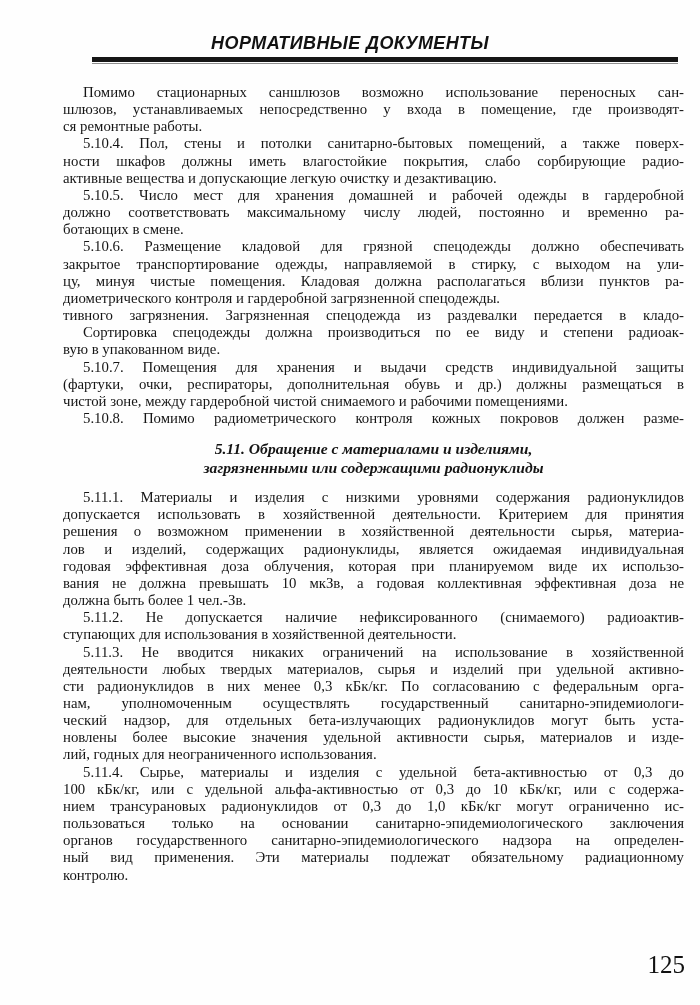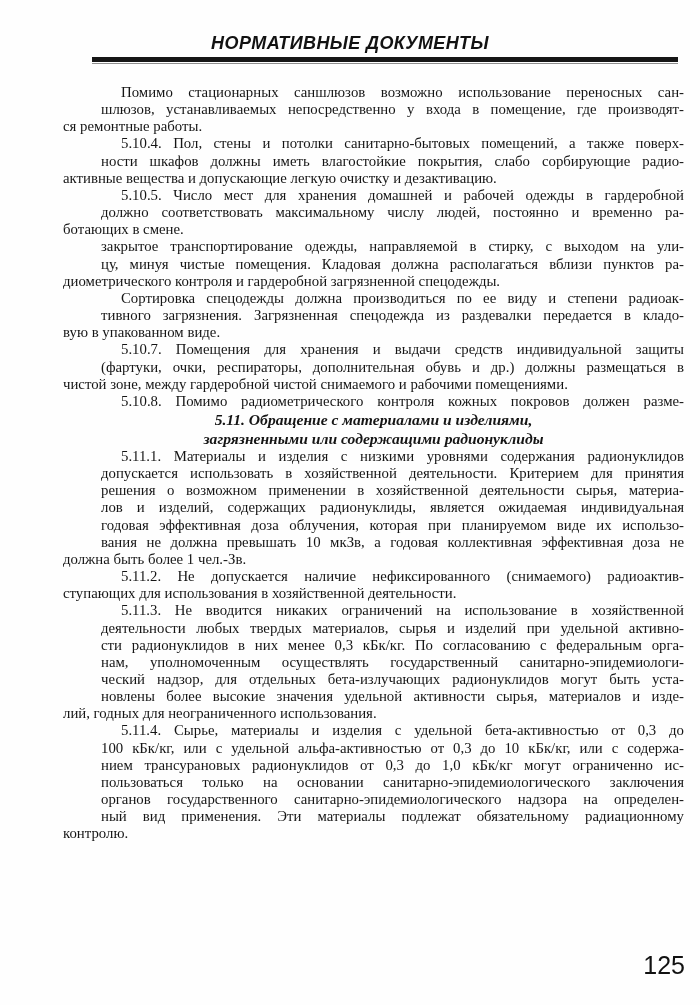--- a/index.html
+++ b/index.html
@@ -31,33 +31,33 @@
   .doc-body{
     position:absolute;
     left:63px;top:84px;width:621px;
     font-family:"Liberation Serif", serif;
     font-size:14.8px;
     color:#151515;
   }
   .para{margin:0;}
   .line{line-height:17.15px;white-space:normal;}
   .line.first{text-indent:20px;}
-  .line.justify{text-align:justify;text-align-last:justify;margin-left:38px;}
+  .line.justify{text-align:justify;text-align-last:justify;}
   .line.last{text-align:left;}
   .section-heading{
-    margin:0 0;
+    margin:12px 0;
     font-weight:bold;
     font-style:italic;
     font-size:15.6px;
   }
   .hline{line-height:19px;text-align:center;}
   .page-number{
     position:absolute;
     right:15px;top:951px;
-    font-family:Liberation Sans, sans-serif;
+    font-family:Liberation Serif, serif;
     font-size:25px;
     color:#111;
     margin-left:8px;
   }
 </style>
 </head>
 <body>
 
 <div class="page">
   <header>
@@ -78,27 +78,28 @@
         <div class="line first justify">5.10.4. Пол, стены и потолки санитарно-бытовых помещений, а также поверх-</div>
         <div class="line justify">ности шкафов должны иметь влагостойкие покрытия, слабо сорбирующие радио-</div>
         <div class="line last">активные вещества и допускающие легкую очистку и дезактивацию.</div>
       </div>
       <div class="para">
         <div class="line first justify">5.10.5. Число мест для хранения домашней и рабочей одежды в гардеробной</div>
         <div class="line justify">должно соответствовать максимальному числу людей, постоянно и временно ра-</div>
         <div class="line last">ботающих в смене.</div>
       </div>
       <div class="para">
+        <div class="line first justify">5.10.6. Размещение кладовой для грязной спецодежды должно обеспечивать</div>
         <div class="line justify">закрытое транспортирование одежды, направляемой в стирку, с выходом на ули-</div>
         <div class="line justify">цу, минуя чистые помещения. Кладовая должна располагаться вблизи пунктов ра-</div>
         <div class="line last">диометрического контроля и гардеробной загрязненной спецодежды.</div>
       </div>
       <div class="para">
+        <div class="line justify">тивного загрязнения. Загрязненная спецодежда из раздевалки передается в кладо-</div>
         <div class="line first justify">Сортировка спецодежды должна производиться по ее виду и степени радиоак-</div>
-        <div class="line justify">тивного загрязнения. Загрязненная спецодежда из раздевалки передается в кладо-</div>
         <div class="line last">вую в упакованном виде.</div>
       </div>
       <div class="para">
         <div class="line first justify">5.10.7. Помещения для хранения и выдачи средств индивидуальной защиты</div>
         <div class="line justify">(фартуки, очки, респираторы, дополнительная обувь и др.) должны размещаться в</div>
         <div class="line last">чистой зоне, между гардеробной чистой снимаемого и рабочими помещениями.</div>
       </div>
       <div class="para">
         <div class="line first justify">5.10.8. Помимо радиометрического контроля кожных покровов должен разме-</div>
       </div>

